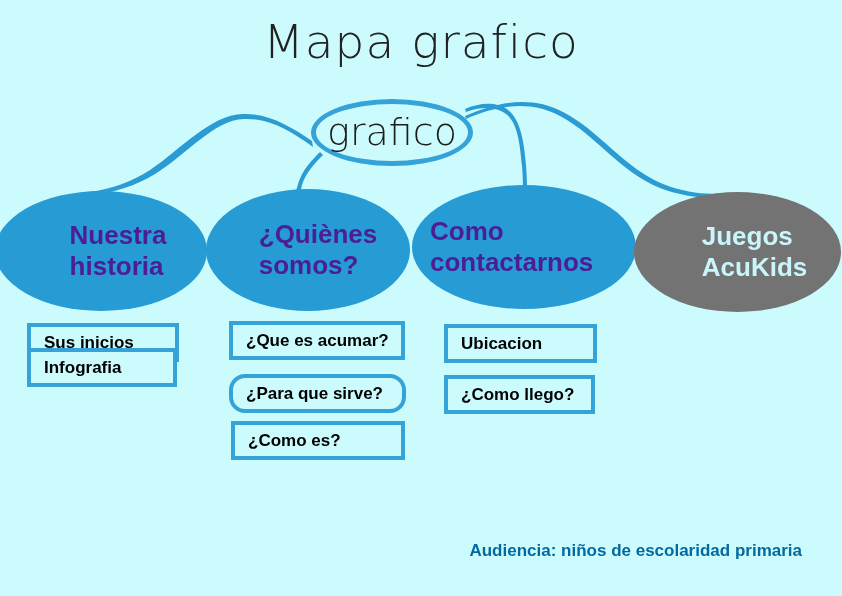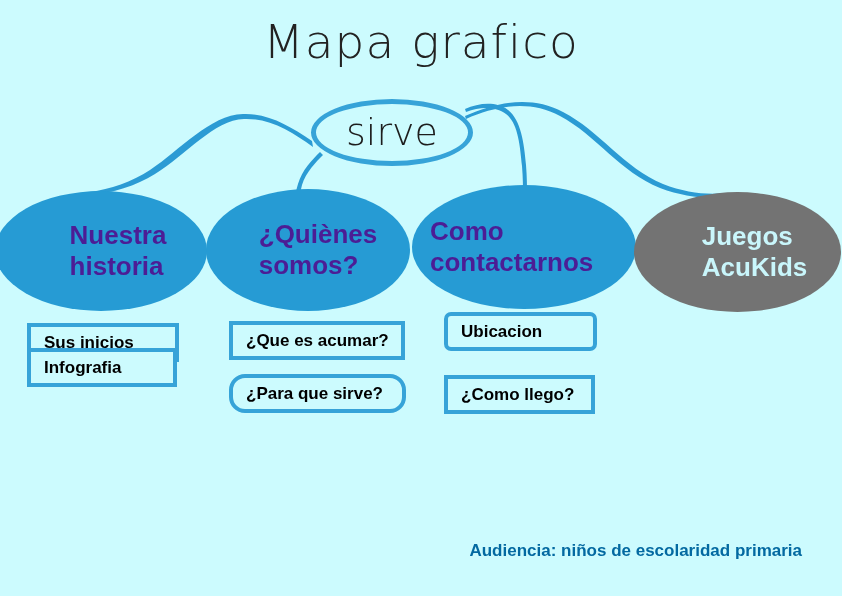--- a/index.html
+++ b/index.html
@@ -134,21 +134,21 @@
     white-space: nowrap;
   }
 
   #leaf-sus-inicios   { left: 27px;  top: 323px; width: 152px; }
   #leaf-infografia    { left: 27px;  top: 348px; width: 150px; }
 
   #leaf-que-acumar    { left: 229px; top: 321px; width: 176px; }
   #leaf-para-sirve    { left: 229px; top: 374px; width: 177px; border-radius: 16px; }
   #leaf-como-es       { left: 231px; top: 421px; width: 174px; }
 
-  #leaf-ubicacion     { left: 444px; top: 312px; width: 153px; border-radius: 7px; }
+  #leaf-ubicacion     { left: 444px; top: 324px; width: 153px; }
   #leaf-como-llego    { left: 444px; top: 375px; width: 151px; }
 
   
   #audience-note {
     position: absolute;
     left: 0;
     top: 541px;
     width: 802px;
     text-align: right;
     font-weight: bold;
@@ -173,21 +173,21 @@
              L 304,211 C 300,203 299,196 302,185 C 306,172 316,162 323,155 Z" fill="#2b9bd4"></path>
 
     <path d="M 466,112 C 480,107 495,106 506,114 C 518,123 520,145 522,166 C 523,178 523,188 523,196
              L 527,196 C 527,187 527,177 526,165 C 524,143 521,120 508,110 C 496,101 479,103 465,109 Z" fill="#2b9bd4"></path>
 
     <path d="M 466,119 C 498,105 530,100 560,116 C 596,135 620,172 660,188 C 684,197 706,199 726,197
              L 726,193 C 707,195 686,193 663,184 C 624,168 600,131 563,112 C 531,95 497,102 465,116 Z" fill="#2b9bd4"></path>
   </svg>
 
   <div id="root-node">
-    <span class="root-label">sirve</span>
+    <span class="root-label">grafico</span>
   </div>
 
   <div id="node-historia" class="branch-node branch-blue">
     <span class="branch-label">Nuestra
 historia</span>
   </div>
 
   <div id="node-contactarnos" class="branch-node branch-blue">
     <span class="branch-label">Como
 contactarnos</span>
@@ -209,20 +209,23 @@
   <div id="leaf-infografia" class="leaf-box">
     <span class="leaf-label">Infografia</span>
   </div>
 
   <div id="leaf-que-acumar" class="leaf-box">
     <span class="leaf-label">¿Que es acumar?</span>
   </div>
   <div id="leaf-para-sirve" class="leaf-box">
     <span class="leaf-label">¿Para que sirve?</span>
   </div>
+  <div id="leaf-como-es" class="leaf-box">
+    <span class="leaf-label">¿Como es?</span>
+  </div>
 
   <div id="leaf-ubicacion" class="leaf-box">
     <span class="leaf-label">Ubicacion</span>
   </div>
   <div id="leaf-como-llego" class="leaf-box">
     <span class="leaf-label">¿Como llego?</span>
   </div>
 
   <div id="audience-note">Audiencia: niños de escolaridad primaria</div>
 

